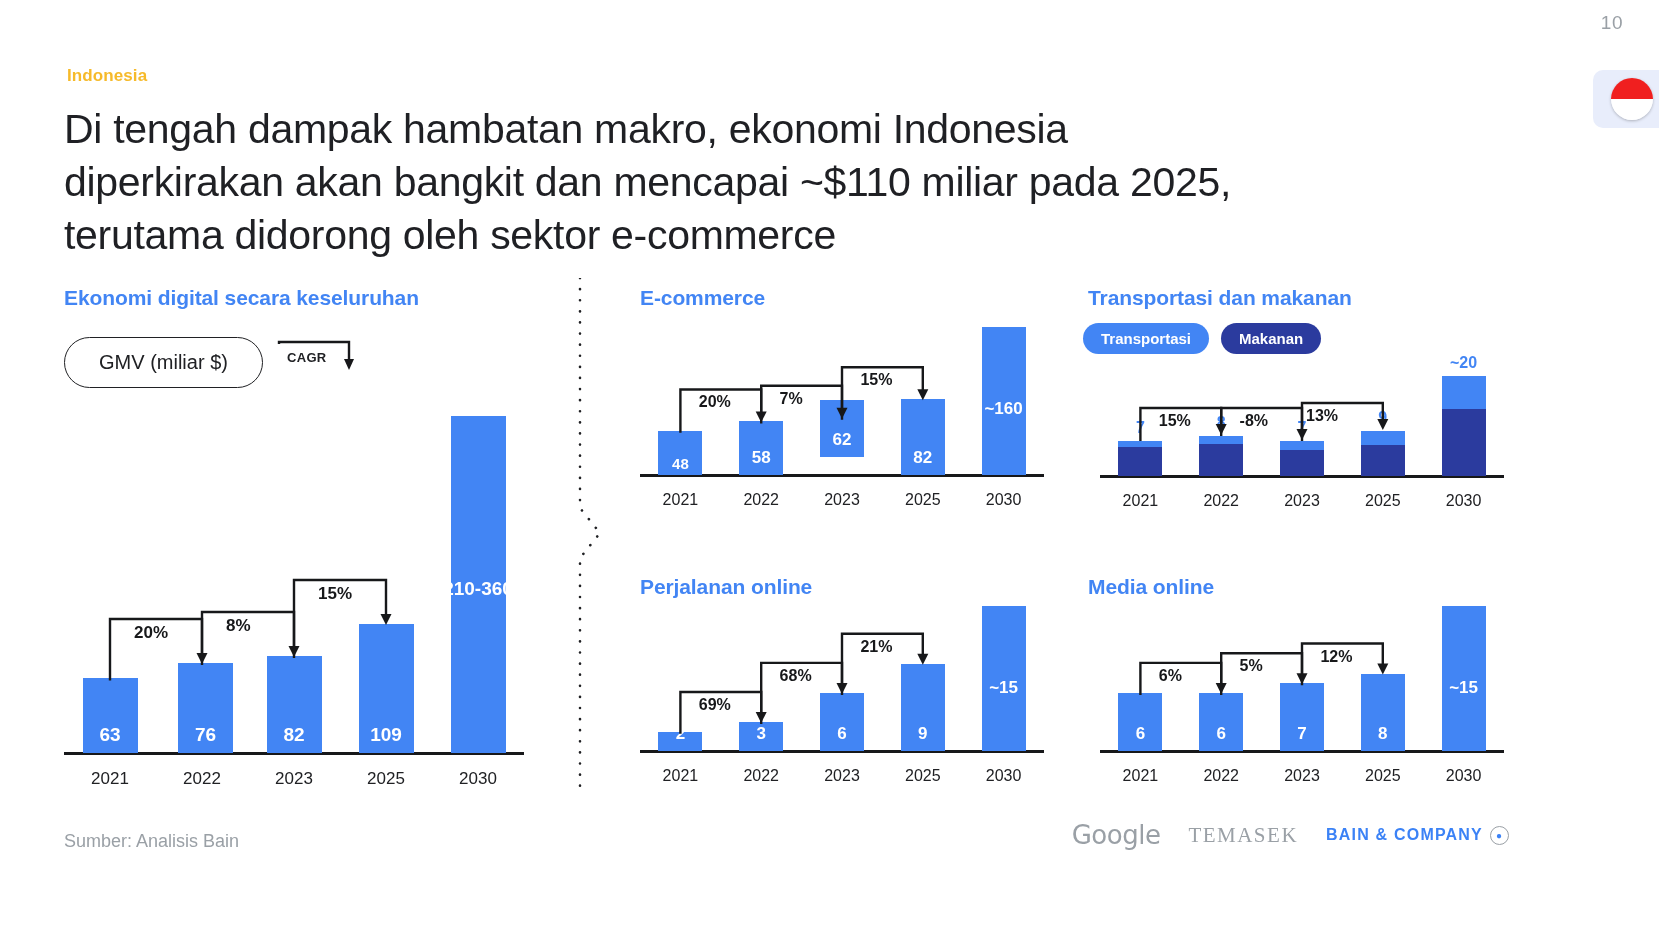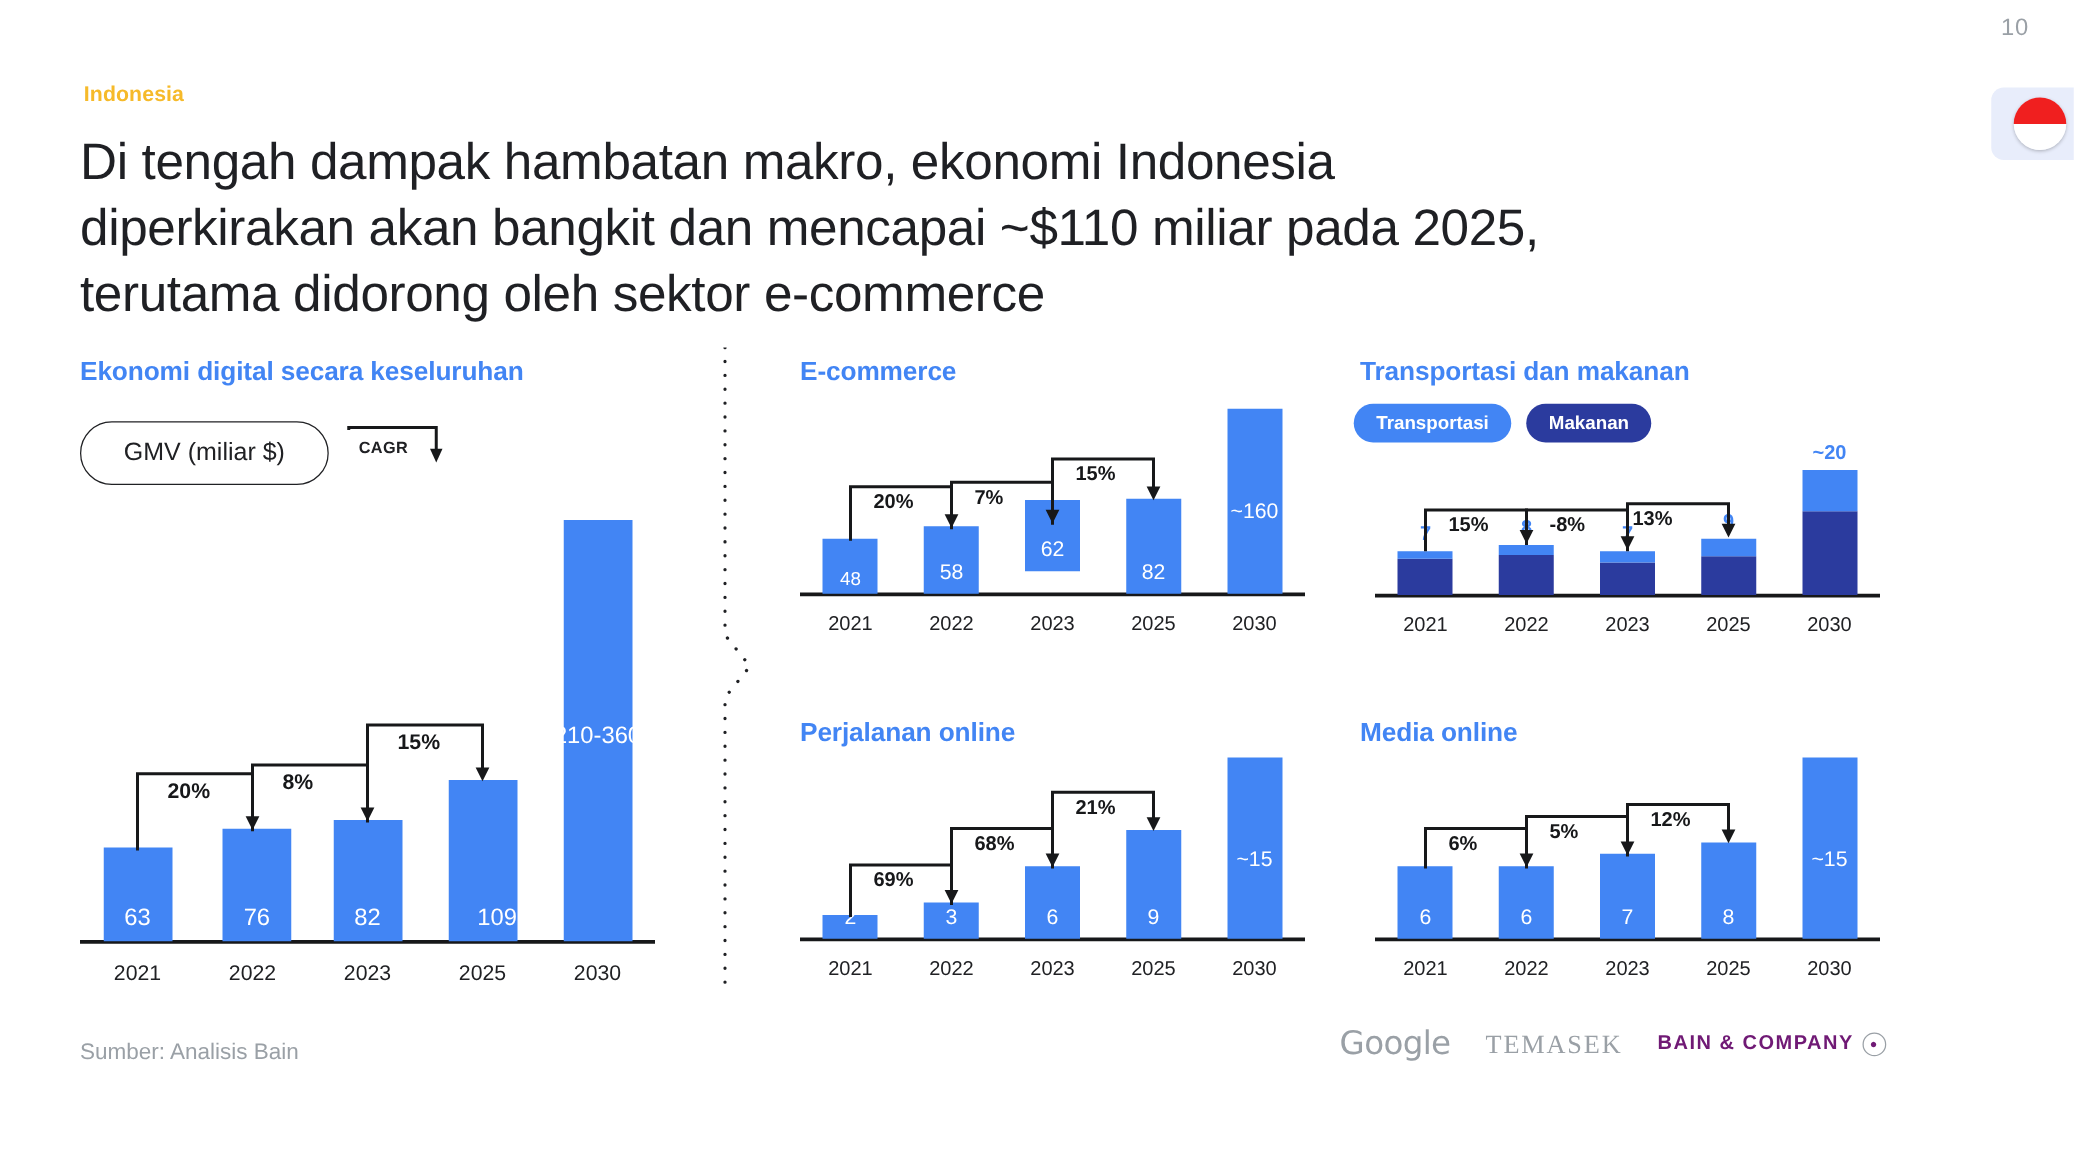--- a/index.html
+++ b/index.html
@@ -57,21 +57,21 @@
     position:absolute; left:10px; top:10px; font-size:13px; font-weight:700; color:#202124;
     letter-spacing:.3px;
   }
 
   
   .chart { position:absolute; }
   .axis { position:absolute; left:0; bottom:0; height:3px; background:#17181a; }
   .bar { position:absolute; background:#4285f4; }
   .bar .val {
     position:absolute; left:0; right:0;
-    color:#ffffff; font-weight:400; text-align:center;
+    color:#ffffff; font-weight:700; text-align:center;
     font-size:17px;
   }
   .xlab {
     position:absolute; text-align:center; font-size:16px; color:#202124;
   }
   .pct {
     position:absolute; font-size:16px; font-weight:700; color:#17181a;
     white-space:nowrap;
   }
   .seg-top { position:absolute; background:#4285f4; }
@@ -92,21 +92,21 @@
   
   .source {
     position:absolute; left:64px; top:831px; font-size:18px; color:#9aa0a6;
   }
   .logos {
     position:absolute; right:150px; top:820px;
     display:flex; align-items:center; gap:28px; color:#9aa0a6;
   }
   .logo-google { font-size:26px; letter-spacing:-.5px; color:#9aa0a6; font-family:"DejaVu Sans", sans-serif;}
   .logo-temasek { font-size:21px; letter-spacing:1.5px; color:#9aa0a6; font-family:"Liberation Serif", serif;}
-  .logo-bain { font-size:16px; letter-spacing:1.2px; font-weight:700; color:#701a75; display:flex; align-items:center; gap:7px;}
+  .logo-bain { font-size:16px; letter-spacing:1.2px; font-weight:700; color:#3b82f6; display:flex; align-items:center; gap:7px;}
   .bain-mark {
     width:19px; height:19px; border-radius:50%; border:1.5px solid #9aa0a6;
     display:flex; align-items:center; justify-content:center; font-size:10px; font-weight:400;
   }
 </style>
 </head>
 <body>
 
 <div class="slide">
 
@@ -143,21 +143,21 @@
       <div class="xlab" style="left: 0.5px; width: 91px; top: 369px; font-size: 17px;">2021</div>
       <div class="bar" style="left: 114px; width: 55px; bottom: 2px; height: 89.9333px;">
         <span class="val" style="font-size: 19px; top: 60.9333px;">76</span>
       </div>
       <div class="xlab" style="left: 92.5px; width: 91px; top: 369px; font-size: 17px;">2022</div>
       <div class="bar" style="left: 202.5px; width: 55px; bottom: 2px; height: 97.0333px;">
         <span class="val" style="font-size: 19px; top: 68.0333px;">82</span>
       </div>
       <div class="xlab" style="left: 184.5px; width: 91px; top: 369px; font-size: 17px;">2023</div>
       <div class="bar" style="left: 294.5px; width: 55px; bottom: 2px; height: 128.983px;">
-        <span class="val" style="font-size: 19px; top: 99.9833px; text-align: right;">109</span>
+        <span class="val" style="font-size: 19px; top: 99.9833px;">109</span>
       </div>
       <div class="xlab" style="left: 276.5px; width: 91px; top: 369px; font-size: 17px;">2025</div>
       <div class="bar" style="left: 386.5px; width: 55px; bottom: 2px; height: 337.25px;">
         <span class="val" style="font-size: 19px; top: 162px; white-space: nowrap; left: -18px; right: -18px;">210-360</span>
       </div>
       <div class="xlab" style="left: 368.5px; width: 91px; top: 369px; font-size: 17px;">2030</div>
       <svg width="460" height="395" style="position: absolute; left: 0px; top: 0px; pointer-events: none; overflow: visible;">
         <path d="M46 280.45 L46 219.06666666666666 L138 219.06666666666666 L138 254.06666666666666" fill="none" stroke="#17181a" stroke-width="2.4"></path>
         <path d="M138 264.06666666666666 L132.5 253.06666666666666 L143.5 253.06666666666666 Z" fill="#17181a"></path>
       </svg>

